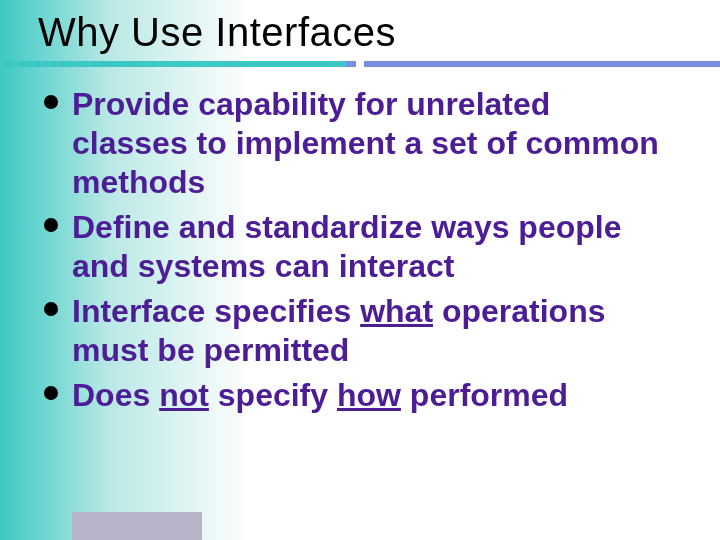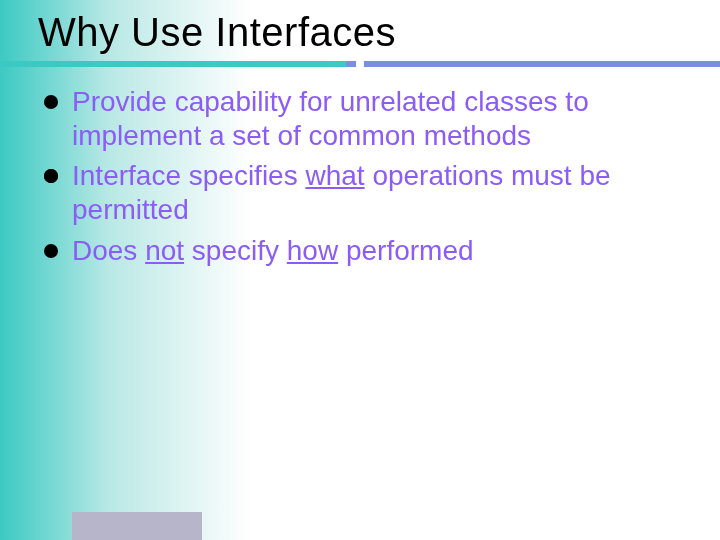--- a/index.html
+++ b/index.html
@@ -27,24 +27,24 @@
       #3cc9c3 0%, #3cc9c3 48%,
       #7a8fe0 48%, #7a8fe0 49.5%,
       #ffffff 49.5%, #ffffff 50.5%,
       #7a8fe0 50.5%, #7a8fe0 100%);
   }
   .content {
     padding: 18px 48px 0 72px;
   }
   .bullet-item {
     position: relative;
-    font-size: 28px;
+    font-size: 32px;
     line-height: 1.22;
-    color: #8b5cf6;
-    font-weight: 400;
+    color: #4c1d95;
+    font-weight: 700;
     margin-bottom: 6px;
     font-family: Arial, Helvetica, sans-serif;
   }
   .bullet-dot {
     position: absolute;
     left: -28px;
     top: 10px;
     width: 14px;
     height: 14px;
     background: #000;
@@ -70,20 +70,21 @@
 
 <div class="content">
 
   <div class="bullet-item">
     <span class="bullet-dot"></span>
     <span>Provide capability for unrelated classes to implement a set of common methods</span>
   </div>
 
   <div class="bullet-item">
     <span class="bullet-dot"></span>
+    <span>Define and standardize ways people and systems can interact</span>
   </div>
 
   <div class="bullet-item">
     <span class="bullet-dot"></span>
     <span>Interface specifies </span><span class="u">what</span><span> operations must be permitted</span>
   </div>
 
   <div class="bullet-item">
     <span class="bullet-dot"></span>
     <span>Does </span><span class="u">not</span><span> specify </span><span class="u">how</span><span> performed</span>

